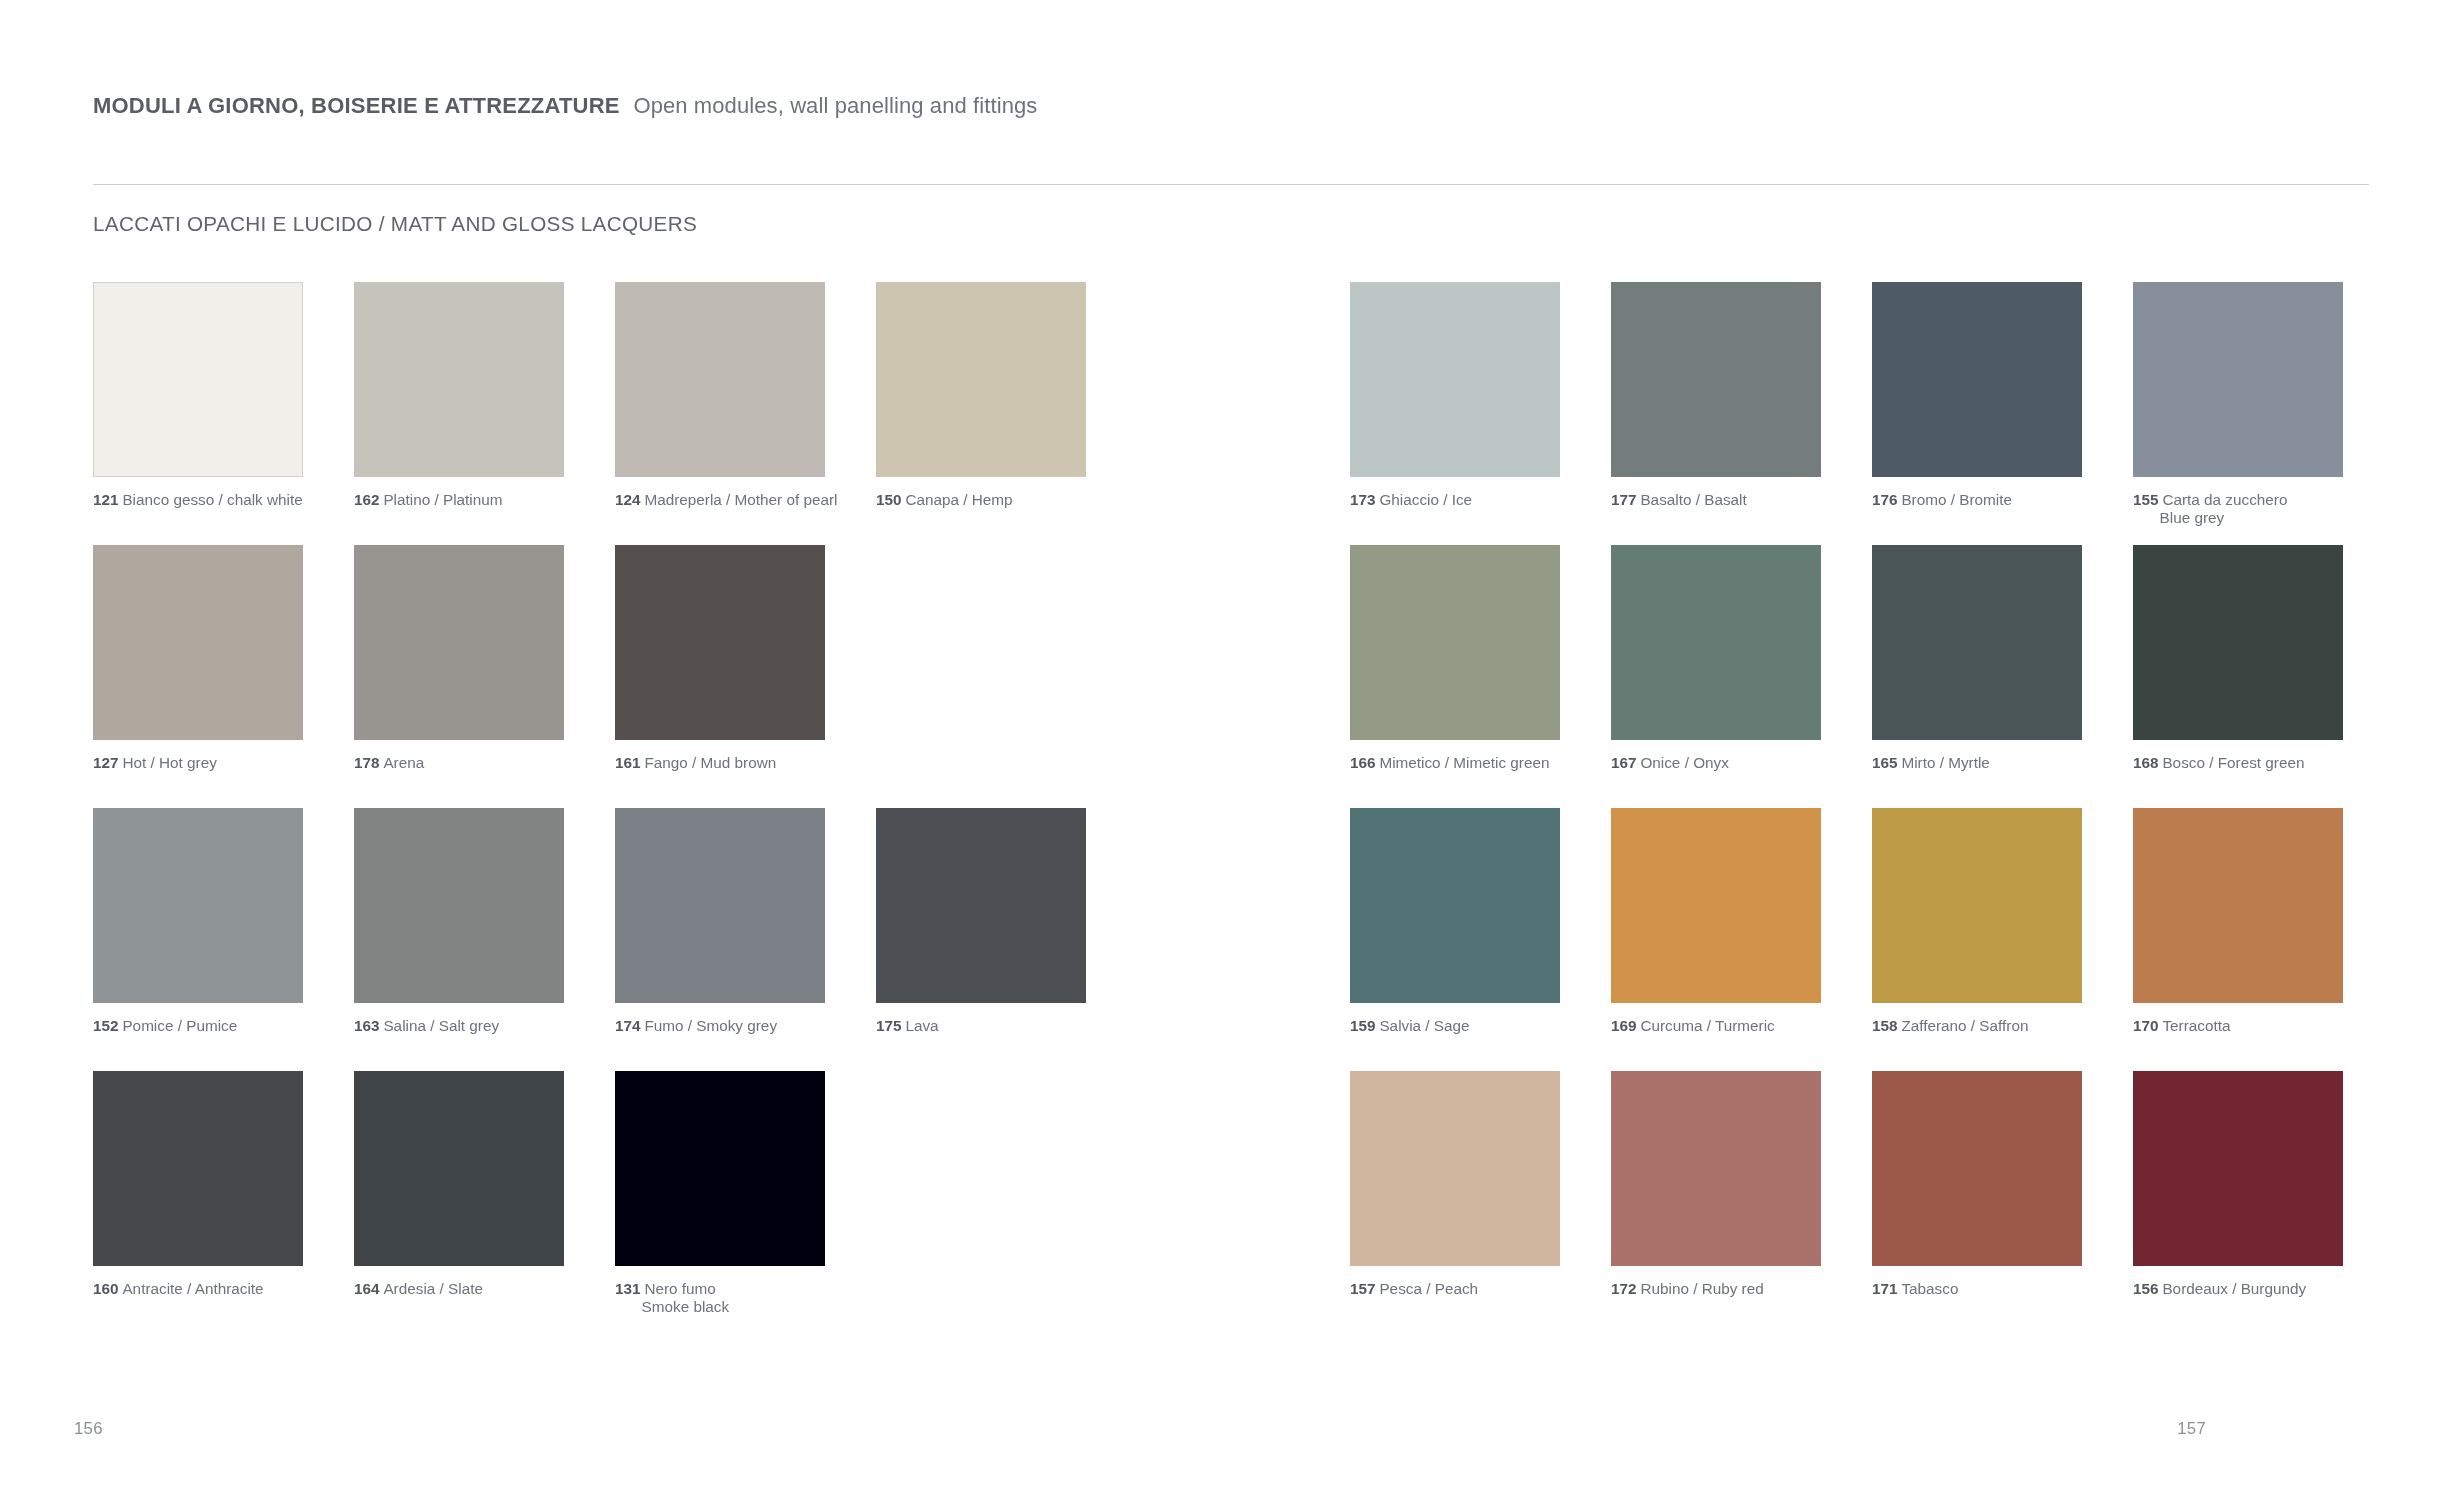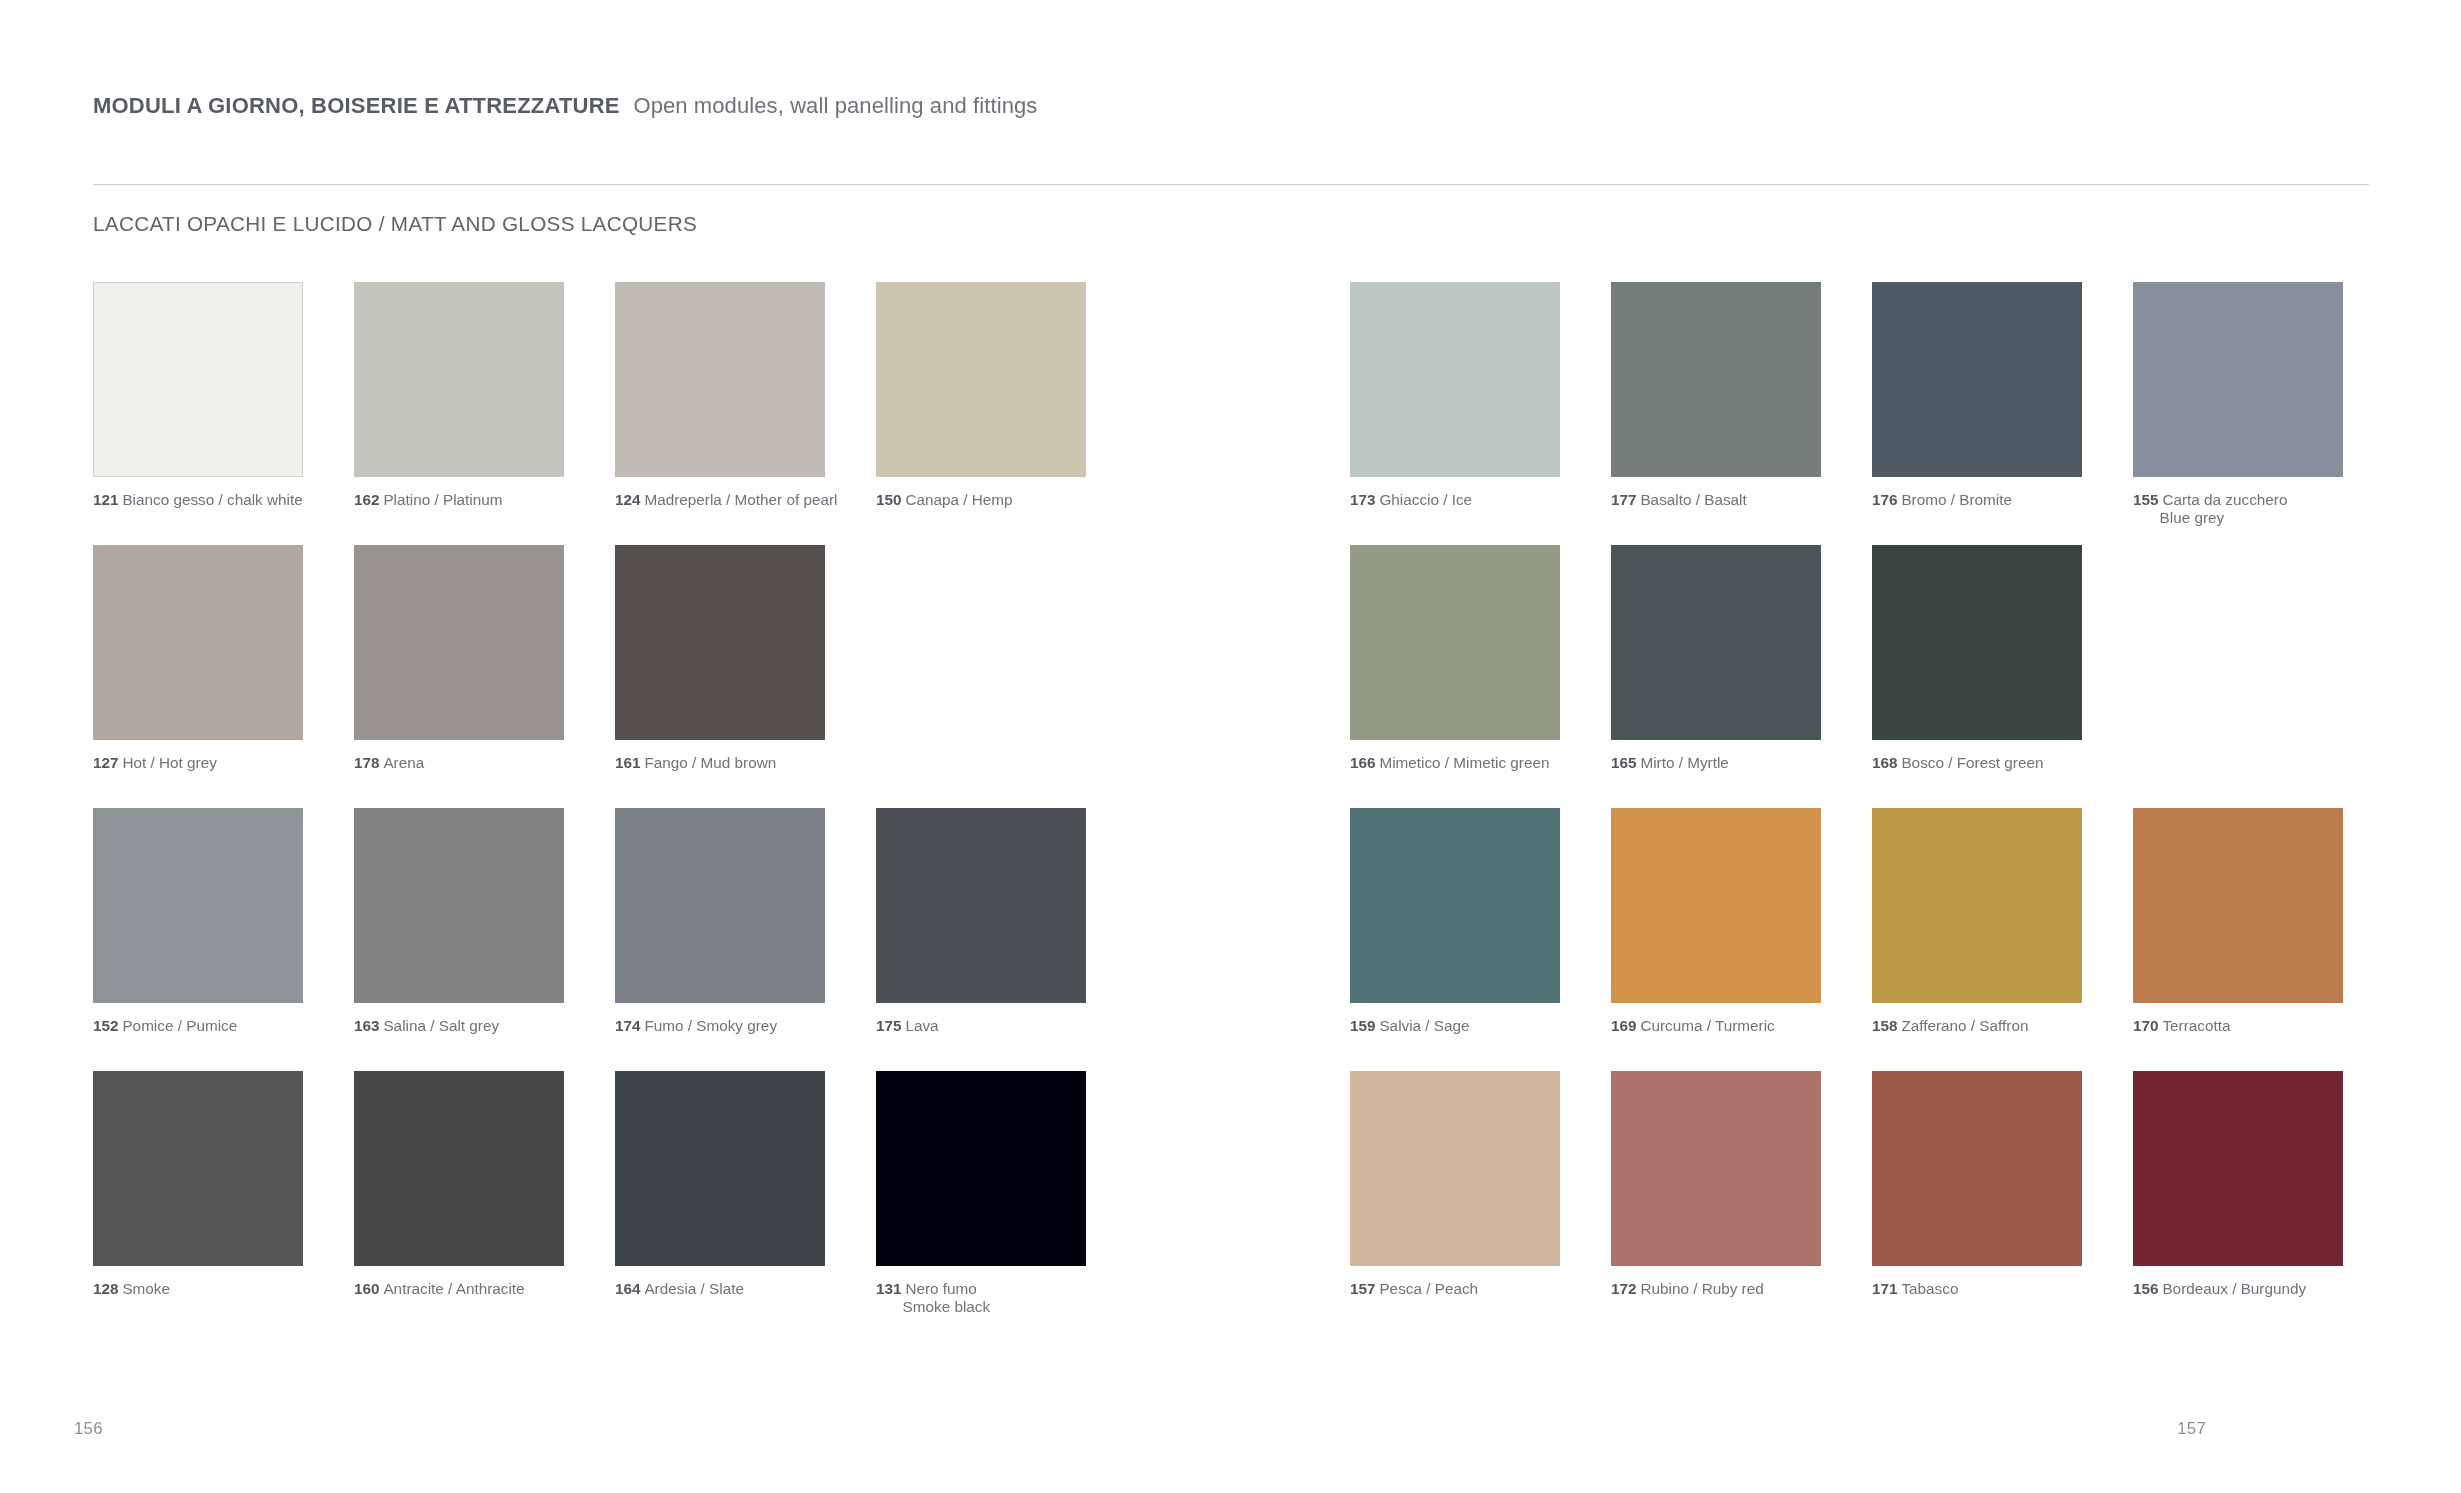--- a/index.html
+++ b/index.html
@@ -199,20 +199,24 @@
             <div class="swatch" style="background: rgb(85, 80, 77);"></div>
             <div class="caption"><span class="code">161</span><span class="name">Fango / Mud brown</span></div>
           </div>
         </div>
         <div class="panel panel-right">
           <div class="cell">
             <div class="swatch" style="background: rgb(147, 154, 133);"></div>
             <div class="caption"><span class="code">166</span><span class="name">Mimetico / Mimetic green</span></div>
           </div>
           <div class="cell">
+            <div class="swatch" style="background: rgb(101, 124, 116);"></div>
+            <div class="caption"><span class="code">167</span><span class="name">Onice / Onyx</span></div>
+          </div>
+          <div class="cell">
             <div class="swatch" style="background: rgb(74, 86, 87);"></div>
             <div class="caption"><span class="code">165</span><span class="name">Mirto / Myrtle</span></div>
           </div>
           <div class="cell">
             <div class="swatch" style="background: rgb(58, 68, 65);"></div>
             <div class="caption"><span class="code">168</span><span class="name">Bosco / Forest green</span></div>
           </div>
         </div>
       </div>
       <div class="grid-row">
@@ -249,24 +253,20 @@
           </div>
           <div class="cell">
             <div class="swatch" style="background: rgb(189, 124, 78);"></div>
             <div class="caption"><span class="code">170</span><span class="name">Terracotta</span></div>
           </div>
         </div>
       </div>
       <div class="grid-row">
         <div class="panel panel-left">
           <div class="cell">
-            <div class="swatch" style="background: rgb(86, 86, 86);"></div>
-            <div class="caption"><span class="code">128</span><span class="name">Smoke</span></div>
-          </div>
-          <div class="cell">
             <div class="swatch" style="background: rgb(71, 72, 74);"></div>
             <div class="caption"><span class="code">160</span><span class="name">Antracite / Anthracite</span></div>
           </div>
           <div class="cell">
             <div class="swatch" style="background: rgb(63, 68, 73);"></div>
             <div class="caption"><span class="code">164</span><span class="name">Ardesia / Slate</span></div>
           </div>
           <div class="cell">
             <div class="swatch" style="background: rgb(1, 0, 14);"></div>
             <div class="caption"><span class="code">131</span><span class="name">Nero fumo</span><span class="name2">Smoke black</span></div>

